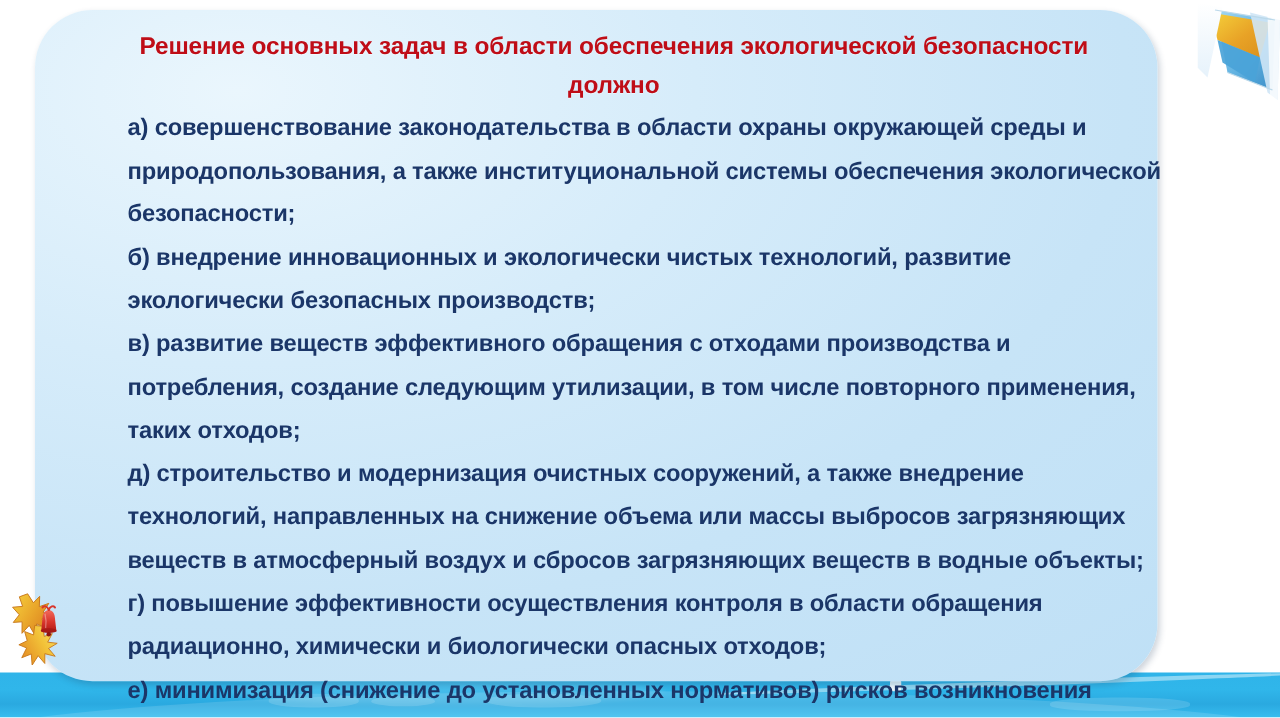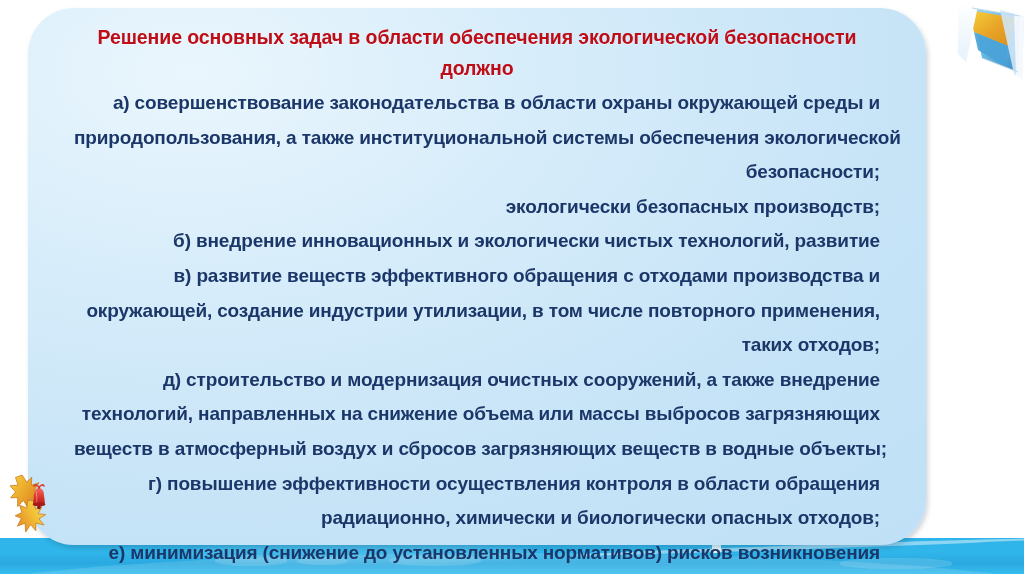--- a/index.html
+++ b/index.html
@@ -86,21 +86,21 @@
   .card {
     position: absolute;
     left: 28px;
     top: 8px;
     width: 898px;
     height: 537px;
     border-radius: 46px;
     background: radial-gradient(120% 120% at 18% 12%, #eaf6fd 0%, #d6ecfa 34%, #c7e4f7 66%, #bfe0f6 100%);
     box-shadow: 2px 3px 5px rgba(30, 60, 90, 0.22);
     box-sizing: border-box;
-    padding: 14px 46px 10px 46px;
+    padding: 14px 46px 10px 74px;
   }
   .card-inner {
     position: relative;
     width: 100%;
     height: 100%;
   }
 
   
   .heading {
     color: #bf0d17;
@@ -118,21 +118,21 @@
   .body-list {
     margin: 0;
     padding: 0;
     list-style: none;
   }
   .body-item {
     color: #1b3668;
     font-weight: bold;
     font-size: 19px;
     line-height: 34.6px;
-    text-align: right;
+    text-align: left;
     letter-spacing: -0.15px;
     margin: 0;
     white-space: nowrap;
   }
   .body-item .bline { display: block; }
 
   
   .corner-fold {
     position: absolute;
     right: 0px;
@@ -175,27 +175,27 @@
 
       <ul class="body-list">
 
         <li class="body-item">
           <span class="bline">а) совершенствование законодательства в области охраны окружающей среды и</span>
           <span class="bline">природопользования, а также институциональной системы обеспечения экологической</span>
           <span class="bline">безопасности;</span>
         </li>
 
         <li class="body-item">
+          <span class="bline">б) внедрение инновационных и экологически чистых технологий, развитие</span>
           <span class="bline">экологически безопасных производств;</span>
-          <span class="bline">б) внедрение инновационных и экологически чистых технологий, развитие</span>
         </li>
 
         <li class="body-item">
           <span class="bline">в) развитие веществ эффективного обращения с отходами производства и</span>
-          <span class="bline">окружающей, создание индустрии утилизации, в том числе повторного применения,</span>
+          <span class="bline">потребления, создание следующим утилизации, в том числе повторного применения,</span>
           <span class="bline">таких отходов;</span>
         </li>
 
         <li class="body-item">
           <span class="bline">д) строительство и модернизация очистных сооружений, а также внедрение</span>
           <span class="bline">технологий, направленных на снижение объема или массы выбросов загрязняющих</span>
           <span class="bline">веществ в атмосферный воздух и сбросов загрязняющих веществ в водные объекты;</span>
         </li>
 
         <li class="body-item">

